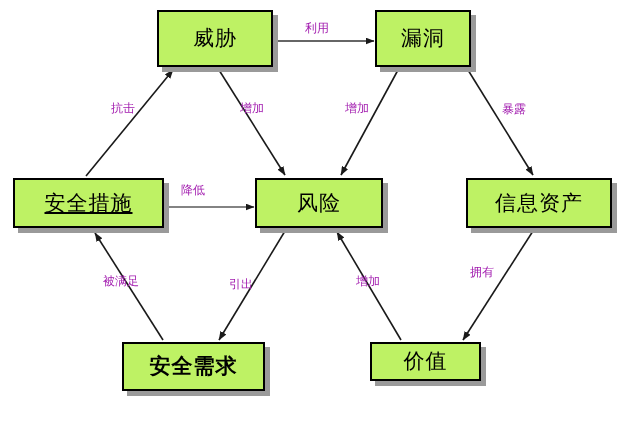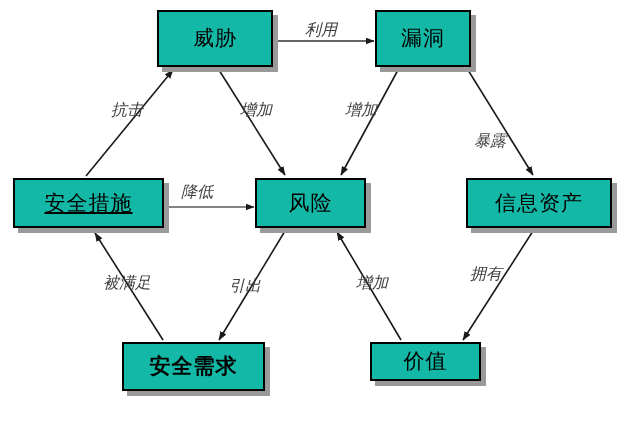--- a/index.html
+++ b/index.html
@@ -20,44 +20,43 @@
   #edge-layer {
     position: absolute;
     left: 0;
     top: 0;
     width: 626px;
     height: 423px;
   }
   .node {
     position: absolute;
     box-sizing: border-box;
-    background: #14b8a6;
+    background: #bef264;
     border: 2px solid #000000;
     box-shadow: 5px 5px 0 0 #9a9a9a;
     display: flex;
     align-items: center;
     justify-content: center;
     z-index: 5;
   }
   .node-label {
     font-size: 21px;
     line-height: 1;
     color: #000000;
     letter-spacing: 1px;
     white-space: nowrap;
   }
   .edge-label {
     position: absolute;
-    font-size: 16px;
+    font-size: 12px;
     line-height: 1;
-    color: #404040;
+    color: #a21caf;
     white-space: nowrap;
     z-index: 6;
     letter-spacing: 0px;
-    font-style: italic;
   }
 </style>
 </head>
 <body>
 
 <div id="diagram-canvas">
 
   <svg id="edge-layer" viewBox="0 0 626 423" width="626" height="423" xmlns="http://www.w3.org/2000/svg">
     <defs>
       <marker id="arrowhead" markerWidth="9" markerHeight="7" refX="8.5" refY="3.5" orient="auto" markerUnits="userSpaceOnUse">
@@ -91,21 +90,21 @@
   </div>
 
   <div class="node" style="left:375px; top:10px; width:96px; height:57px;">
     <span class="node-label">漏洞</span>
   </div>
 
   <div class="node" style="left:13px; top:178px; width:151px; height:50px;text-decoration:underline;">
     <span class="node-label">安全措施</span>
   </div>
 
-  <div class="node" style="left:255px; top:178px; width:111px; height:50px;">
+  <div class="node" style="left:255px; top:178px; width:128px; height:50px;">
     <span class="node-label">风险</span>
   </div>
 
   <div class="node" style="left:466px; top:178px; width:146px; height:50px;">
     <span class="node-label">信息资产</span>
   </div>
 
   <div class="node" style="left:122px; top:342px; width:143px; height:49px;font-weight:bold;">
     <span class="node-label">安全需求</span>
   </div>
@@ -115,21 +114,21 @@
   </div>
 
   <span class="edge-label" style="left:305px; top:22px;">利用</span>
 
   <span class="edge-label" style="left:111px; top:102px;">抗击</span>
 
   <span class="edge-label" style="left:240px; top:102px;">增加</span>
 
   <span class="edge-label" style="left:345px; top:102px;">增加</span>
 
-  <span class="edge-label" style="left:474px; top:103px;margin-top:30px;">暴露</span>
+  <span class="edge-label" style="left:502px; top:103px;">暴露</span>
 
   <span class="edge-label" style="left:181px; top:184px;">降低</span>
 
   <span class="edge-label" style="left:103px; top:275px;">被满足</span>
 
   <span class="edge-label" style="left:229px; top:278px;">引出</span>
 
   <span class="edge-label" style="left:356px; top:275px;">增加</span>
 
   <span class="edge-label" style="left:470px; top:266px;">拥有</span>

